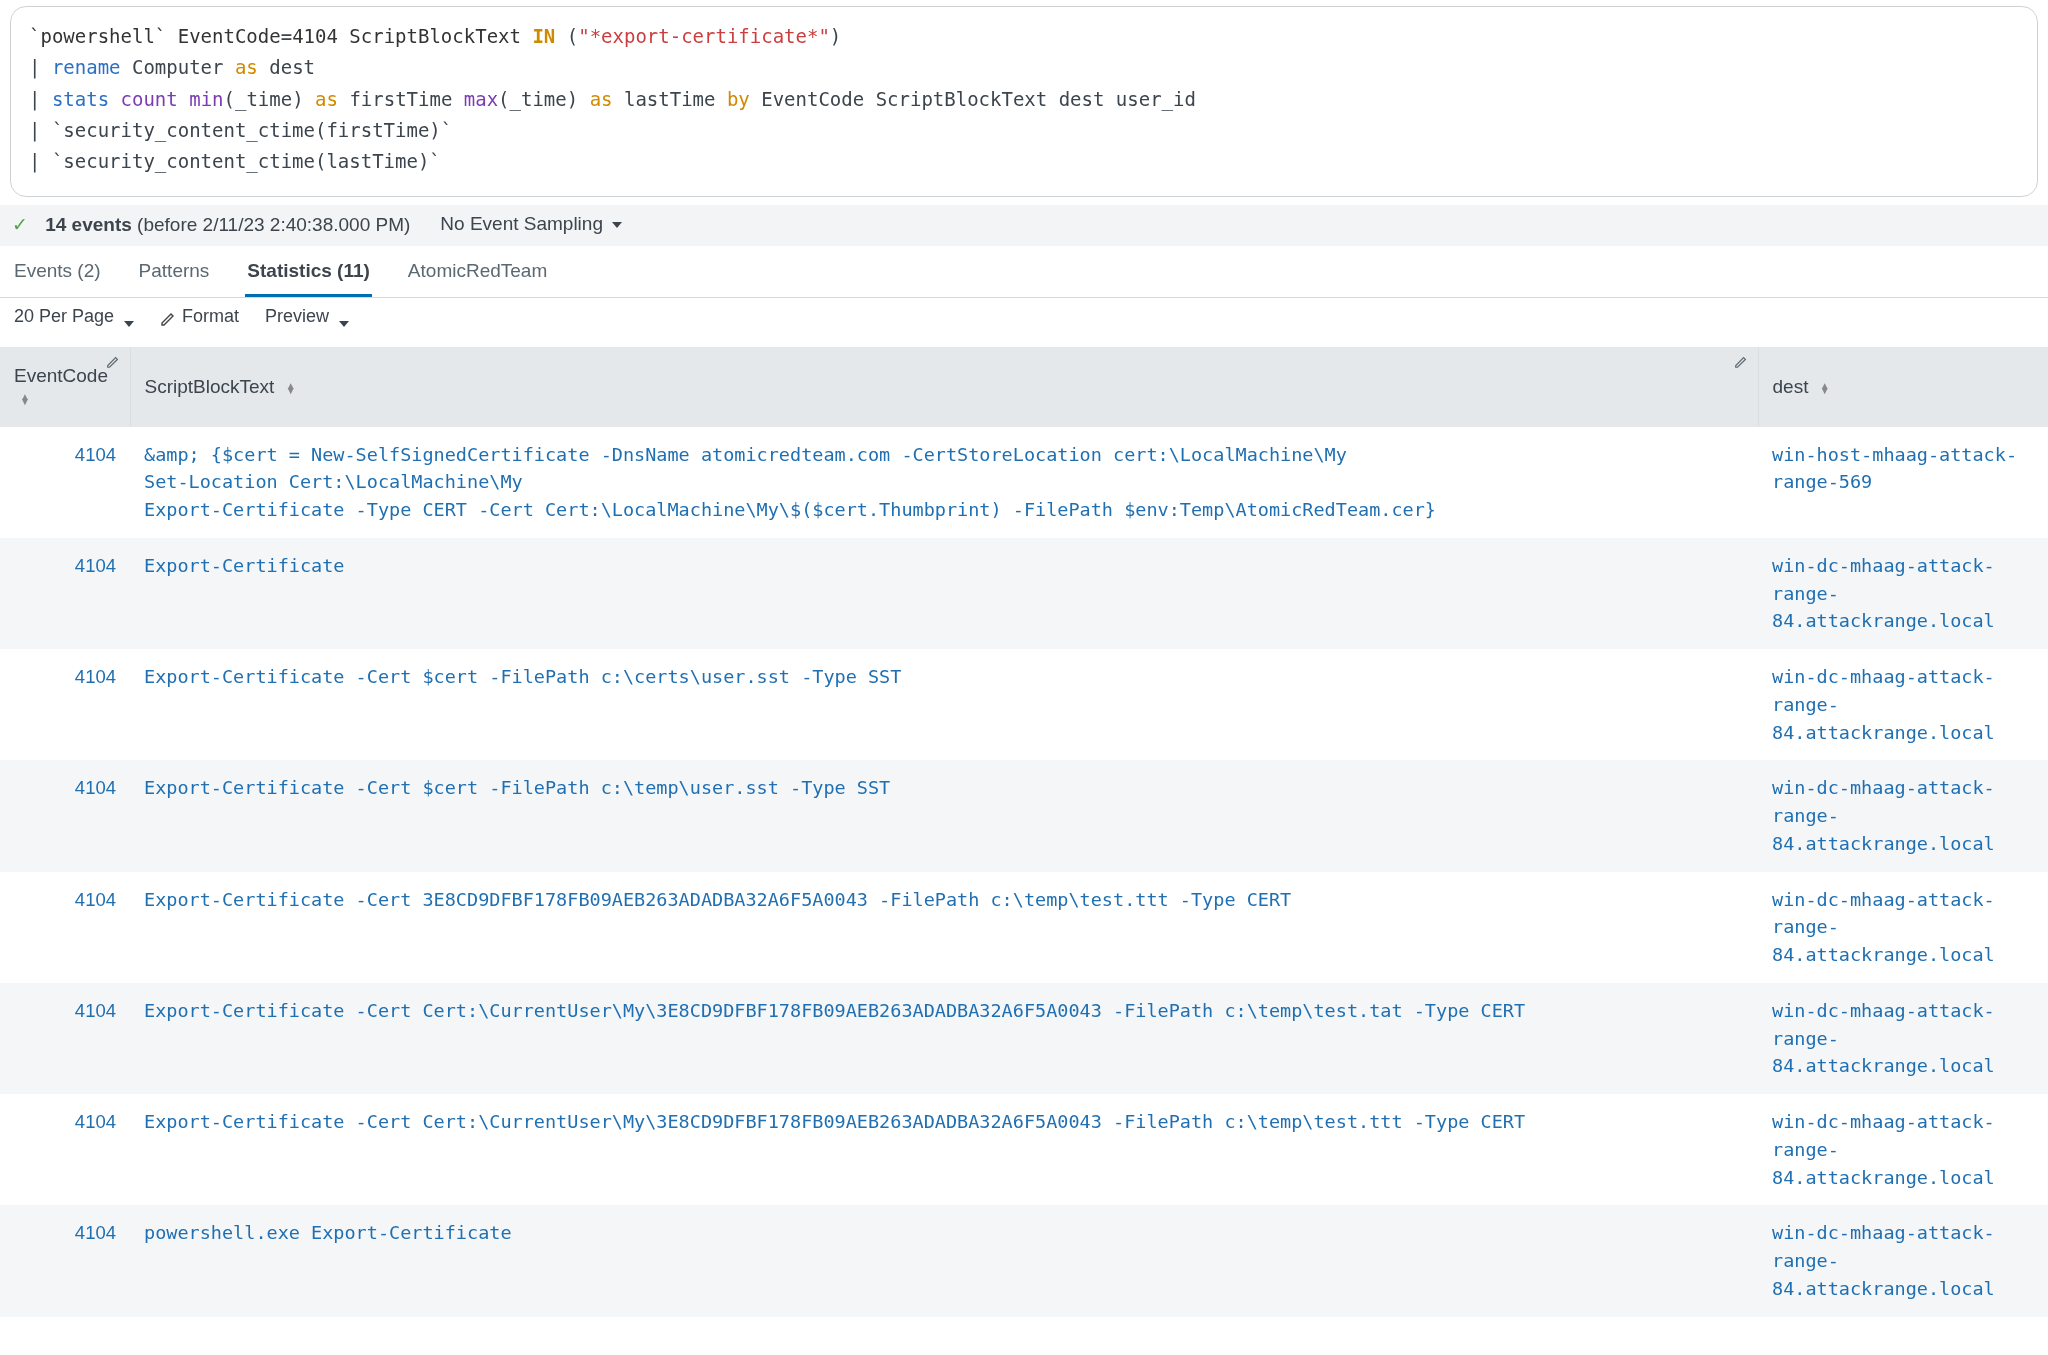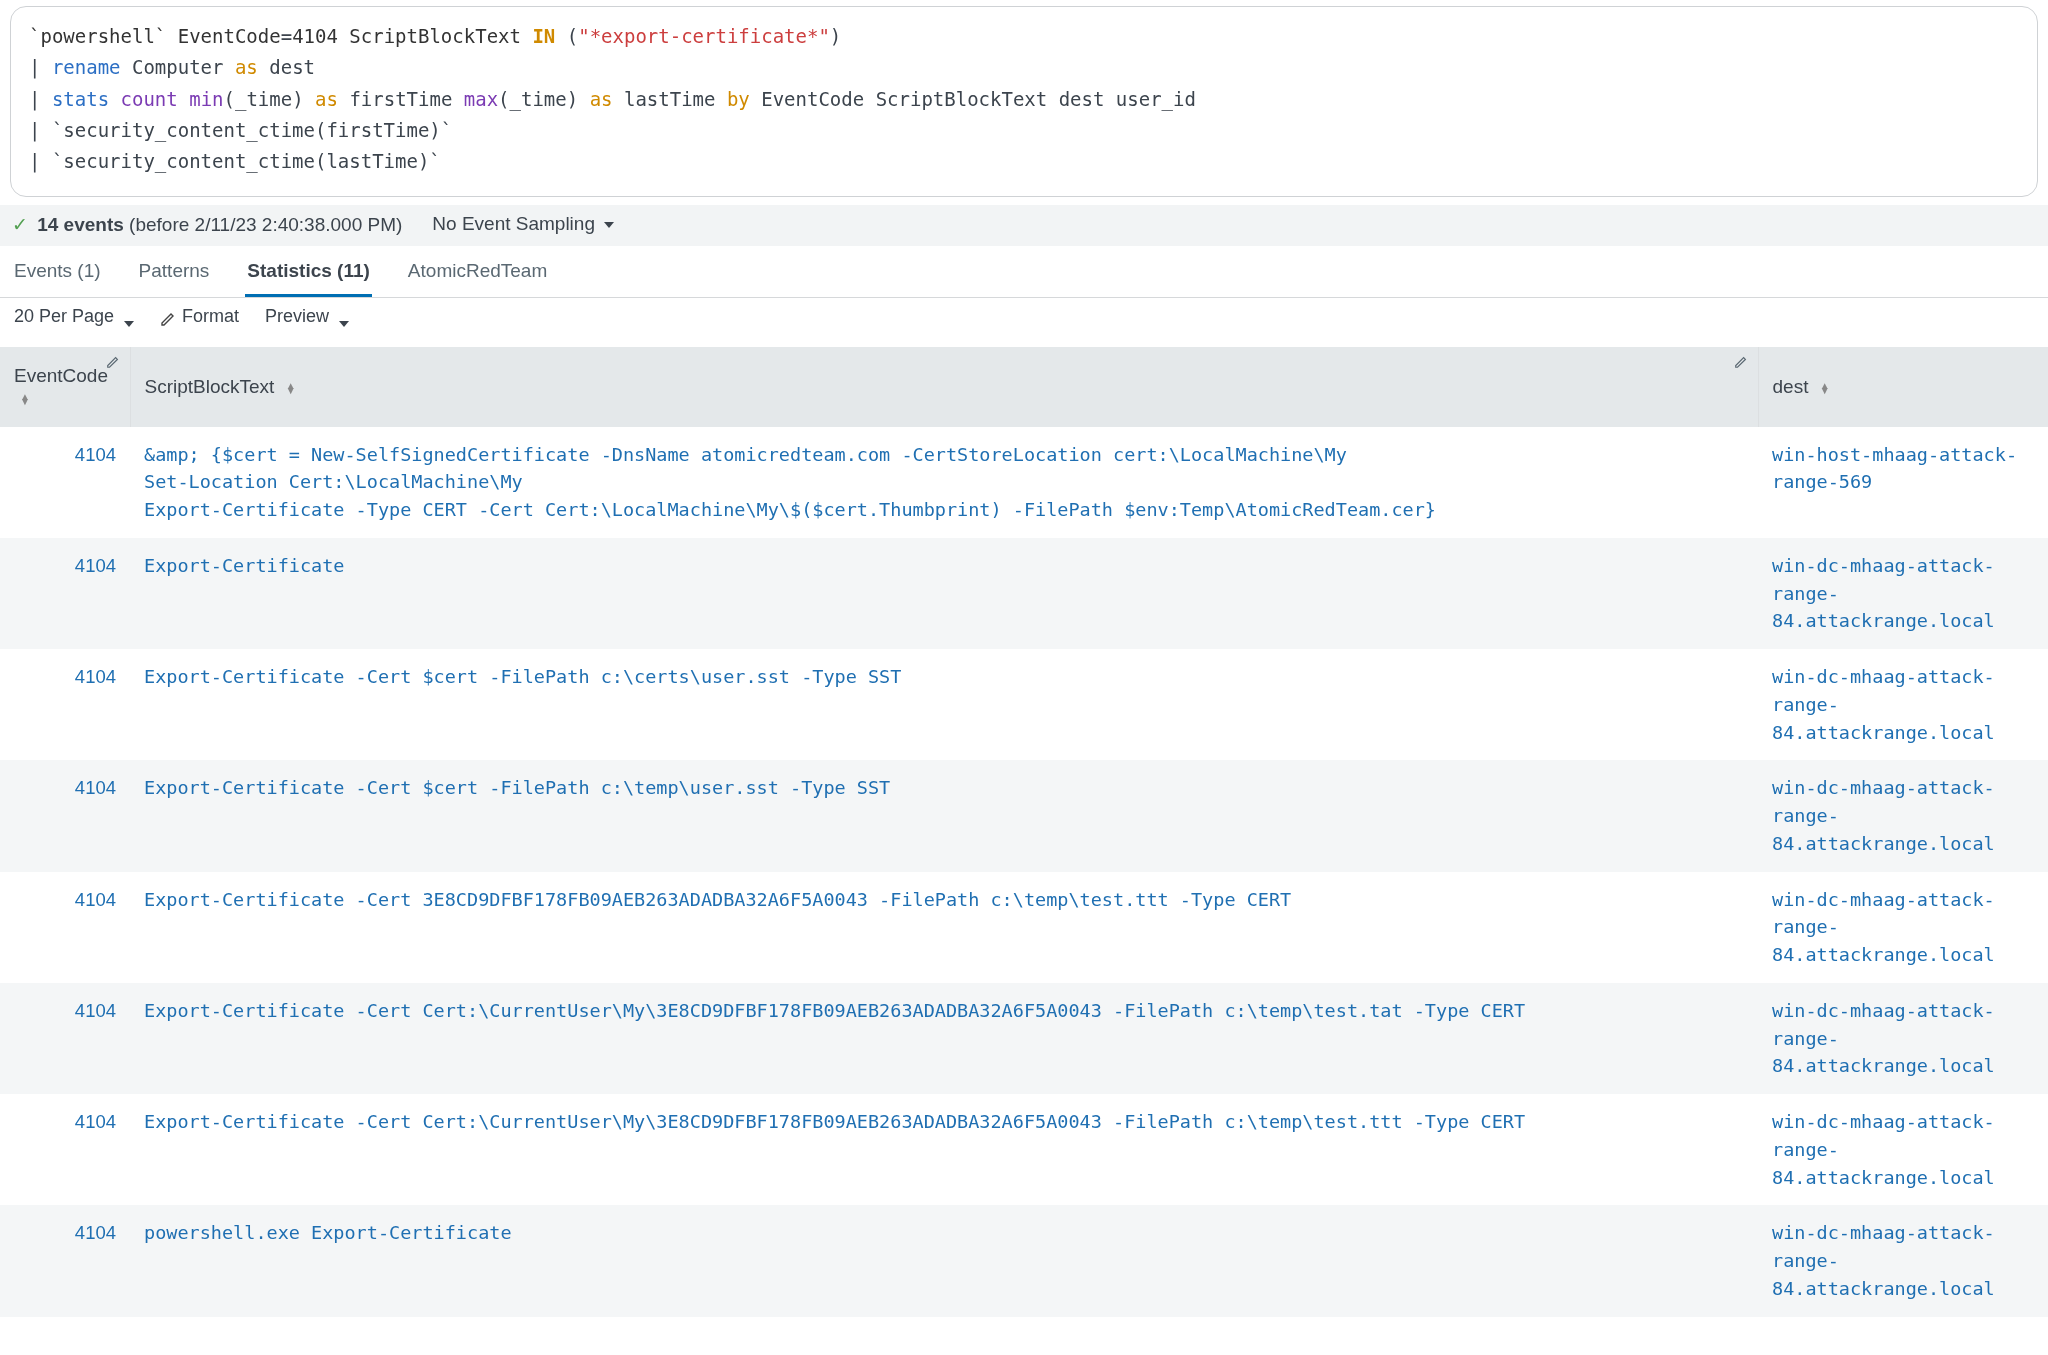--- a/index.html
+++ b/index.html
@@ -32,21 +32,21 @@
   .result-meta {
     padding: 8px 12px 10px 12px;
     font-size: 19px;
     color: #3c444d;
     display: flex;
     align-items: center;
     gap: 30px;
     background: #f2f4f5;
   }
   .result-meta .check { color: #53a051; margin-right:4px;}
-  .result-meta .bold { font-weight: 600; }
+  .result-meta .bold { font-weight: 600; margin-left: 8px; }
   .sampling { color: #3c444d; cursor: pointer; }
   .caret-down {
     display:inline-block; width:0; height:0;
     border-left:5px solid transparent; border-right:5px solid transparent;
     border-top:6px solid #3c444d; vertical-align: middle; margin-left:4px;
   }
   .tabs {
     display: flex;
     gap: 34px;
     padding: 0 12px;
@@ -120,21 +120,21 @@
     <span class="check">✓</span>
     <span class="bold">14 events</span><span> (before 2/11/23 2:40:38.000 PM)</span>
   </span>
   <span class="sampling">
     <span>No Event Sampling</span>
     <span class="caret-down"></span>
   </span>
 </div>
 
 <div class="tabs" id="tabs">
-    <div class="tab">Events (1)</div>
+    <div class="tab">Events (2)</div>
     <div class="tab">Patterns</div>
     <div class="tab active">Statistics (11)</div>
     <div class="tab">AtomicRedTeam</div>
   </div>
 
 <div class="toolbar">
   <span class="item">
     <span>20 Per Page</span>
     <span class="caret-down"></span>
   </span>

